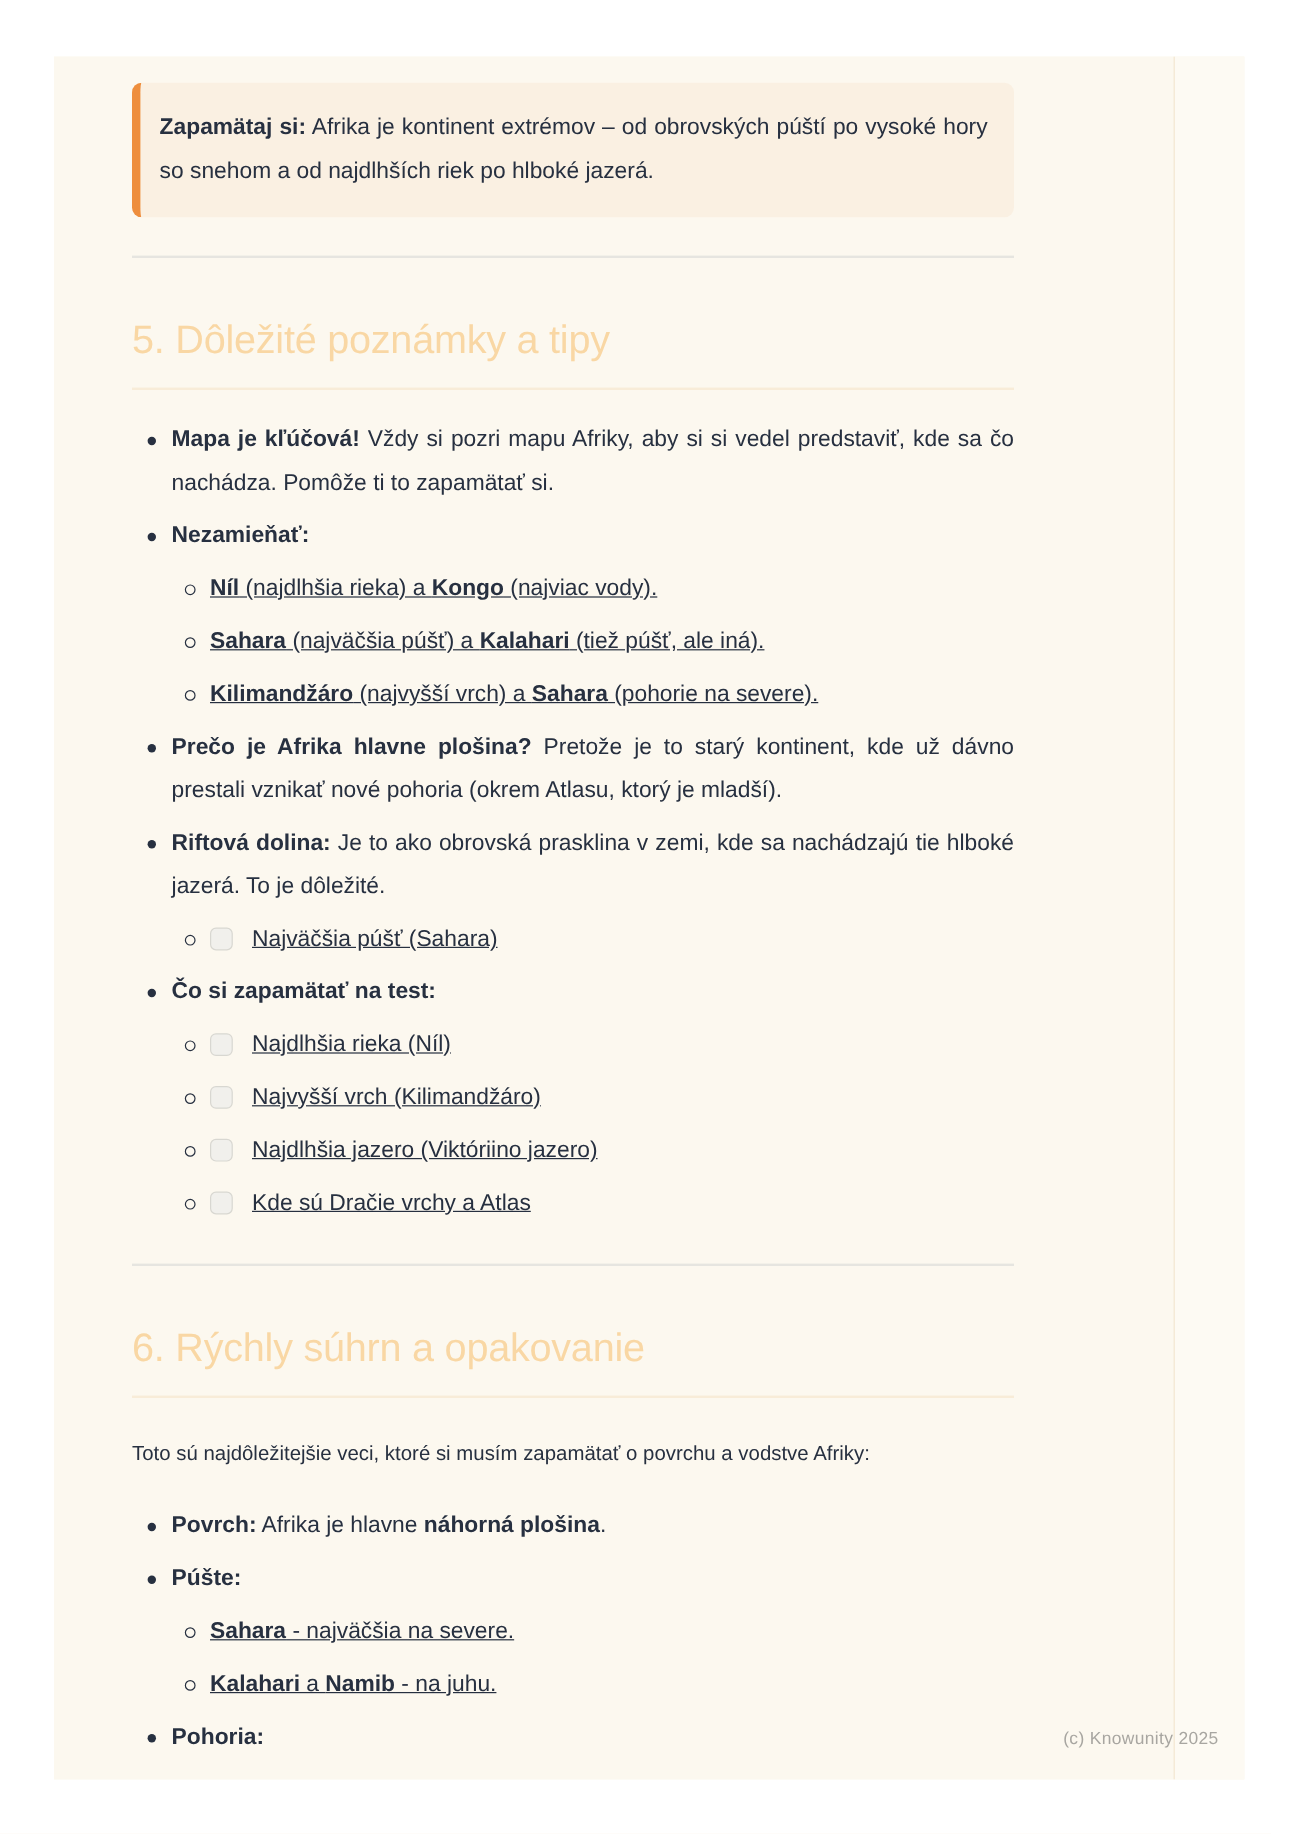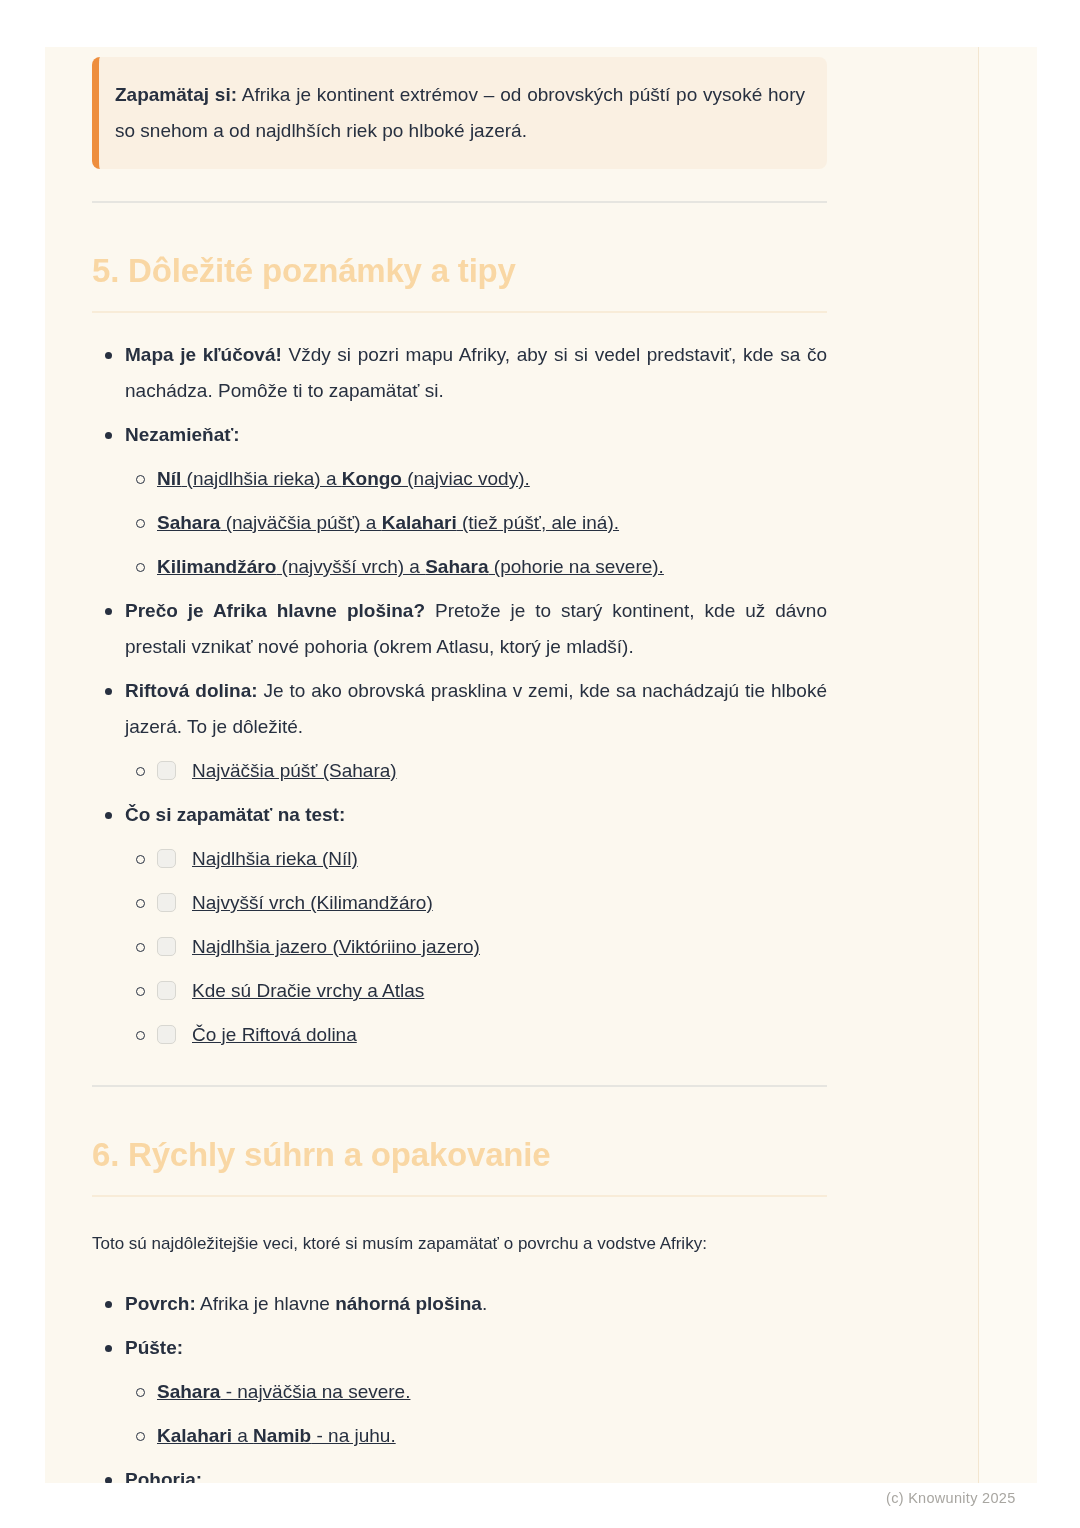--- a/index.html
+++ b/index.html
@@ -10,34 +10,34 @@
   }
   .page{
     position:absolute;left:45px;top:47px;width:992px;height:1436px;
     background:#fcf8ef;overflow:hidden;
   }
   .page-edge-band{
     position:absolute;top:0;bottom:0;left:933px;width:59px;
     background:#fdfaf3;border-left:1px solid #f3e6d0;
   }
   .content{
-    position:relative;margin-left:47px;width:735px;padding-top:10px;
+    position:relative;margin-left:65px;width:735px;padding-top:22px;
     font-size:19px;
   }
   
   .callout{
     background:#faf0e2;border-left:7px solid #ee8e3d;border-radius:8px;
     padding:20px 22px 20px 16px;
   }
   .callout p{margin:0;line-height:36px;text-align:justify;font-size:19px;}
   .callout strong{font-weight:700;}
   
   .divider{height:2px;background:#e6e5e0;margin-top:32px;}
   h2.sec{
-    margin:48px 0 0 0;font-size:33px;line-height:40px;font-weight:700;
+    margin:48px 0 0 0;font-size:33px;line-height:40px;font-weight:400;
     color:#f9d7a4;letter-spacing:-0.2px;
     padding-bottom:20px;border-bottom:2px solid #f8ecd8;
   }
   
   .list{margin-top:24px;}
   .li{display:flex;margin-bottom:8px;line-height:36px;}
   .li.l1{padding-left:13px;}
   .li.l2{padding-left:44px;text-decoration:underline;}
   .mk{flex:0 0 20px;position:relative;}
   .li.l2 .mk{flex:0 0 21px;}
@@ -46,21 +46,21 @@
   .li .txt{flex:1;text-align:justify;}
   .li .txt b{font-weight:700;}
   .cb{
     flex:0 0 19px;height:19px;margin:8px 16px 0 0;
     background:#f1f0ec;border:1.5px solid #d8d7d1;border-radius:5px;
     box-sizing:border-box;cursor:pointer;
   }
   .intro{margin:28px 0 0 0;line-height:37px;text-align:justify;font-size:17px;}
   
   .footer{
-    position:absolute;left:886px;top:1490px;font-size:14.5px;
+    position:absolute;left:886px;top:1441px;font-size:14.5px;
     color:#a8a6a1;letter-spacing:0.3px;z-index:5;
   }
 </style>
 </head>
 <body>
 
 <div class="page">
   <div class="page-edge-band"></div>
 
   <div class="content">
@@ -150,27 +150,20 @@
           <span class="cb" role="checkbox" aria-checked="false"></span>
           <span class="txt"><span>Najdlhšia jazero (Viktóriino jazero)</span></span>
         </div>
         <div class="li l2">
           <span class="mk">
             <span class="ring"></span>
           </span>
           <span class="cb" role="checkbox" aria-checked="false"></span>
           <span class="txt"><span>Kde sú Dračie vrchy a Atlas</span></span>
         </div>
-        <div class="li l2">
-          <span class="mk">
-            <span class="ring"></span>
-          </span>
-          <span class="cb" role="checkbox" aria-checked="false"></span>
-          <span class="txt"><span>Čo je Riftová dolina</span></span>
-        </div>
       </div>
 
     <div class="divider"></div>
 
     <h2 class="sec">6. Rýchly súhrn a opakovanie</h2>
 
     <p class="intro">Toto sú najdôležitejšie veci, ktoré si musím zapamätať o povrchu a vodstve Afriky:</p>
 
     <div class="list" id="list6">
         <div class="li l1">

